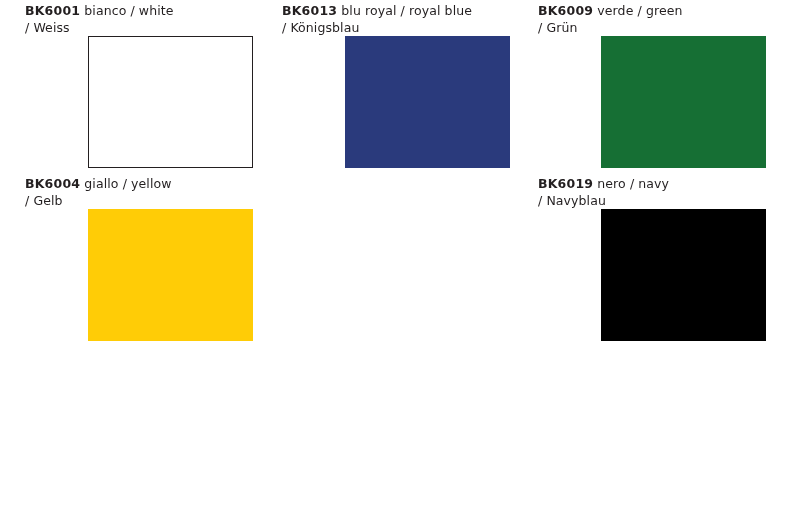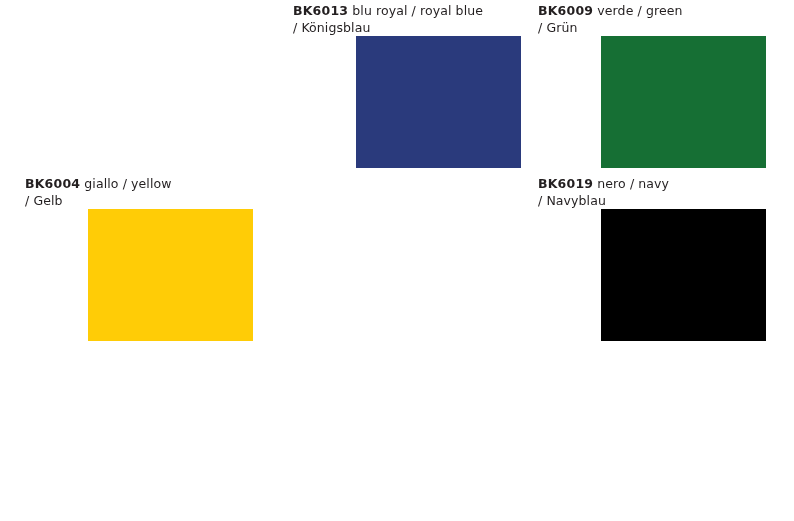--- a/index.html
+++ b/index.html
@@ -22,21 +22,21 @@
     box-sizing: border-box;
   }
 
   .swatch-cell {
     position: absolute;
     width: 258px;
   }
 
   
   .col-0 { left: 25px; }
-  .col-1 { left: 282px; margin-left: 11px; }
+  .col-1 { left: 282px; }
   .col-2 { left: 538px; }
 
   
   .row-0 { top: 2px; }
   .row-1 { top: 175px; }
   .row-2 { top: 348px; }
 
   .swatch-label {
     font-size: 12.5px;
     line-height: 17px;
@@ -65,20 +65,24 @@
 
   .swatch-chip.outlined {
     border: 1px solid #231f20;
     background: #ffffff;
   }
 </style>
 </head>
 <body>
 
 <div class="swatch-grid">
+    <div class="swatch-cell col-0 row-0">
+      <div class="swatch-label"><span class="swatch-code">BK6001</span> <span class="swatch-names">bianco / white</span><br><span class="swatch-names">/ Weiss</span></div>
+      <div class="swatch-chip outlined" style="background: rgb(255, 255, 255);"></div>
+    </div>
     <div class="swatch-cell col-1 row-0">
       <div class="swatch-label"><span class="swatch-code">BK6013</span> <span class="swatch-names">blu royal / royal blue</span><br><span class="swatch-names">/ Königsblau</span></div>
       <div class="swatch-chip" style="background: rgb(42, 58, 124);"></div>
     </div>
     <div class="swatch-cell col-2 row-0">
       <div class="swatch-label"><span class="swatch-code">BK6009</span> <span class="swatch-names">verde / green</span><br><span class="swatch-names">/ Grün</span></div>
       <div class="swatch-chip" style="background: rgb(22, 111, 52);"></div>
     </div>
     <div class="swatch-cell col-0 row-1">
       <div class="swatch-label"><span class="swatch-code">BK6004</span> <span class="swatch-names">giallo / yellow</span><br><span class="swatch-names">/ Gelb</span></div>

